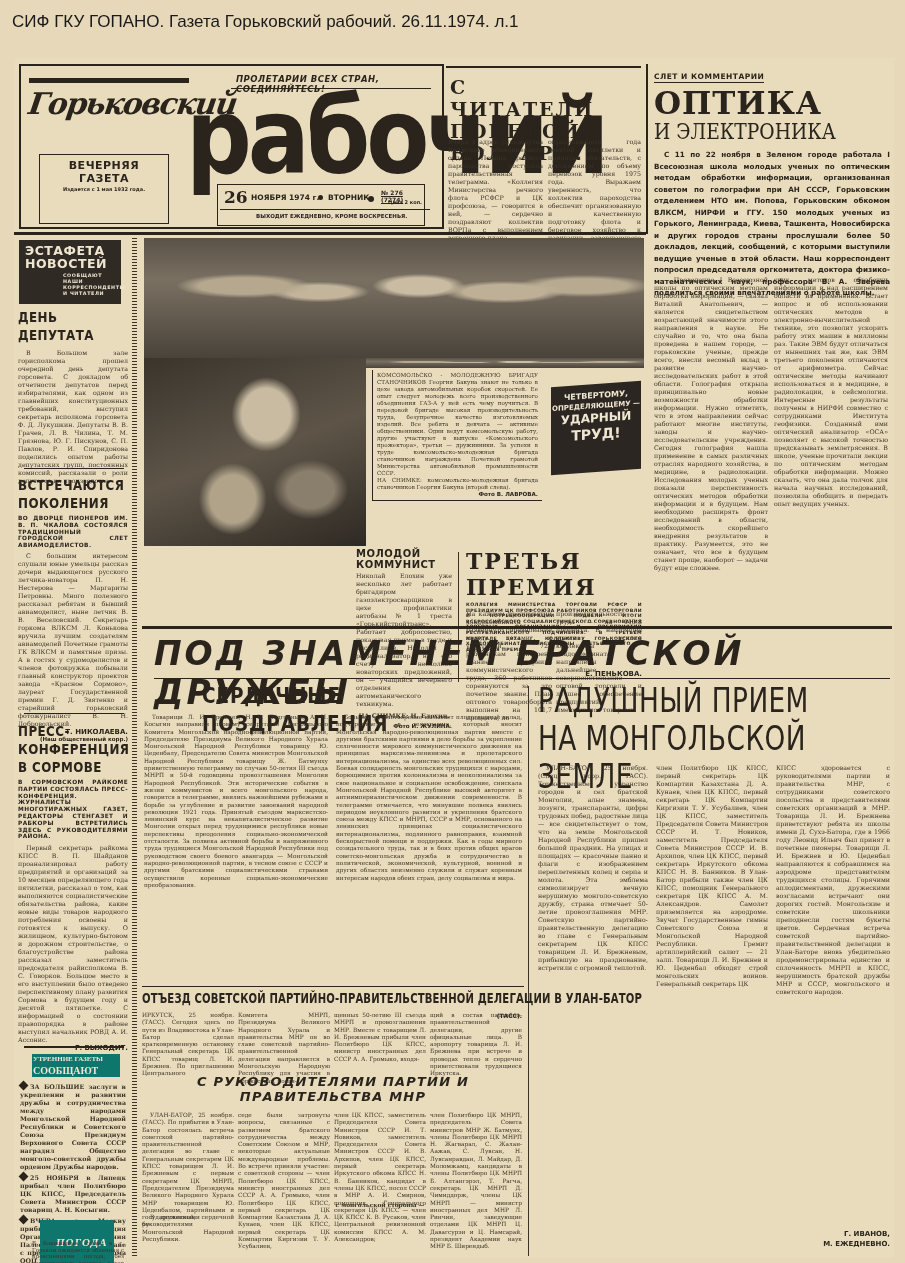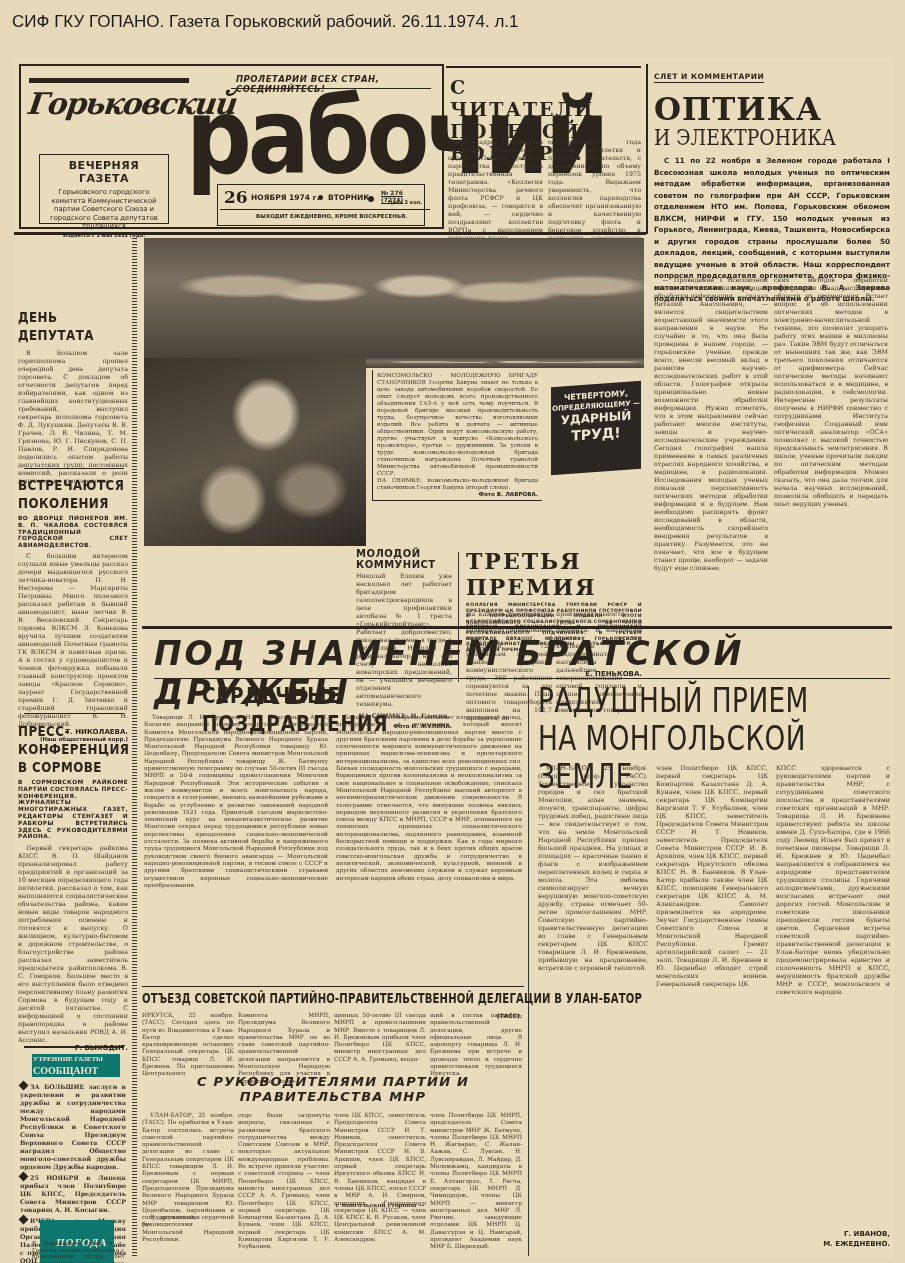--- a/index.html
+++ b/index.html
@@ -94,21 +94,20 @@
 <div class="paper">
 
   <div class="abs mast-box">
     <div class="abs slogan" style="left:215px;top:8px;">ПРОЛЕТАРИИ ВСЕХ СТРАН, СОЕДИНЯЙТЕСЬ!</div>
     <div class="hr-thin" style="left:210px;top:22px;width:200px;"></div>
     <div class="abs" style="left:8px;top:12px;width:160px;height:5px;background:#2a241c;"></div>
     <div class="abs title-small" style="left:8px;top:20px;">Горьковский</div>
     <div class="abs title-big" style="left:165px;top:18px;">рабочий</div>
     <div class="abs evening-box" style="left:18px;top:88px;width:130px;height:70px;">
       <div class="evening-title">ВЕЧЕРНЯЯ ГАЗЕТА</div>
-      <div class="evening-text" style="margin-top:3px;">Горьковского городского комитета Коммунистической партии Советского Союза и городского Совета депутатов трудящихся</div>
       <div class="evening-text" style="font-size:5px;font-weight:bold;">Издается с 1 мая 1932 года.</div>
     </div>
     <div class="abs date-box" style="left:196px;top:118px;width:208px;height:42px;">
       <span class="abs date-day" style="left:6px;top:2px;">26</span>
       <span class="abs sans-b" style="left:33px;top:8px;font-size:7.5px;">НОЯБРЯ 1974 г.</span>
       <span class="abs" style="left:100px;top:10px;width:5px;height:5px;border-radius:50%;background:#2a241c;"></span>
       <span class="abs sans-b" style="left:110px;top:8px;font-size:7.5px;">ВТОРНИК</span>
       <span class="abs" style="left:150px;top:11px;width:6px;height:6px;border-radius:50%;background:#2a241c;"></span>
       <span class="abs sans-b" style="left:163px;top:4px;font-size:6px;text-decoration:underline;">№ 276 (7274)</span>
       <span class="abs sans-b" style="left:170px;top:14px;font-size:5px;">Цена 2 коп.</span>
@@ -120,29 +119,33 @@
   <div class="abs" style="left:432px;top:8px;width:195px;height:160px;">
     <div class="hr" style="left:0;top:0;width:195px;"></div>
     <div class="head-slab" style="padding-top:10px;padding-left:4px;width:170px;">С ЧИТАТЕЛИ ПОБЕДОЙ, ВОЛГАРИ!</div>
     <div class="abs txt" style="left:2px;top:72px;width:95px;">Вчера в адрес руководства Волжского объединенного ордена Ленина речного пароходства поступила правительственная телеграмма. «Коллегия Министерства речного флота РСФСР и ЦК профсоюза, — говорится в ней, — сердечно поздравляют коллектив ВОРПа с выполнением встречного плана</div>
     <div class="abs txt" style="left:102px;top:72px;width:93px;">определяющего года девятой пятилетки и принятых обязательств, с достижением по объему перевозок уровня 1975 года. Выражаем уверенность, что коллектив пароходства обеспечит организованную и качественную подготовку флота и береговое хозяйство к навигации завершающего года пятилетки».</div>
   </div>
   <div class="col-rule" style="left:632px;top:6px;height:170px;border-left:2px solid #2a241c;"></div>
 
   <div class="abs" style="left:640px;top:6px;width:236px;height:570px;">
     <span class="rubric">СЛЕТ И КОММЕНТАРИИ</span>
-    <div class="head-optika" style="margin-top:10px;line-height:32px;">ОПТИКА</div>
+    <div class="head-optika" style="margin-top:4px;line-height:32px;">ОПТИКА</div>
     <div class="head-elec" style="line-height:26px;">И ЭЛЕКТРОНИКА</div>
     <div class="lead" style="margin-top:4px;text-indent:10px;">С 11 по 22 ноября в Зеленом городе работала I Всесоюзная школа молодых ученых по оптическим методам обработки информации, организованная советом по голографии при АН СССР, Горьковским отделением НТО им. Попова, Горьковским обкомом ВЛКСМ, НИРФИ и ГГУ. 150 молодых ученых из Горького, Ленинграда, Киева, Ташкента, Новосибирска и других городов страны прослушали более 50 докладов, лекций, сообщений, с которыми выступили ведущие ученые в этой области. Наш корреспондент попросил председателя оргкомитета, доктора физико-математических наук, профессора В. А. Зверева поделиться своими впечатлениями о работе школы.</div>
     <div class="abs txt" style="left:0;top:212px;width:114px;text-indent:8px;">— Проведение I Всесоюзной школы по оптическим методам обработки информации, — сказал Виталий Анатольевич, — является свидетельством возрастающей значимости этого направления в науке. Не случайно и то, что она была проведена в нашем городе, — горьковские ученые, прежде всего, внесли весомый вклад в развитие научно-исследовательских работ в этой области. Голография открыла принципиально новые возможности обработки информации. Нужно отметить, что в этом направлении сейчас работают многие институты, заводы и научно-исследовательские учреждения. Сегодня голография нашла применение в самых различных отраслях народного хозяйства, в медицине, в радиолокации. Исследования молодых ученых показали перспективность оптических методов обработки информации и в будущем. Нам необходимо расширять фронт исследований в области, необходимость скорейшего внедрения результатов в практику. Разумеется, это не означает, что все в будущем станет проще, наоборот — задачи будут еще сложнее.</div>
     <div class="abs txt" style="left:120px;top:212px;width:114px;">ских методов обработки информации и над расширением области их применения. Встает вопрос и об использовании оптических методов в электронно-вычислительной технике, это позволит ускорить работу этих машин в миллионы раз. Такие ЭВМ будут отличаться от нынешних так же, как ЭВМ третьего поколения отличаются от арифмометра. Сейчас оптические методы начинают использоваться и в медицине, в радиолокации, в сейсмологии. Интересные результаты получены в НИРФИ совместно с сотрудниками Института геофизики. Созданный ими оптический анализатор «ОСА» позволяет с высокой точностью предсказывать землетрясения. В школе, ученые прочитали лекции по оптическим методам обработки информации. Можно сказать, что она дала толчок для начала научных исследований, позволила обобщить и передать опыт ведущих ученых.</div>
   </div>
 
   <div class="hr" style="left:0;top:174px;width:632px;border-top-width:3px;"></div>
 
+  <div class="abs dark-block" style="left:5px;top:182px;width:102px;height:64px;padding:4px 6px;">
+    <div class="estafeta-t">ЭСТАФЕТА НОВОСТЕЙ</div>
+    <div class="estafeta-s" style="margin-top:3px;width:60px;margin-left:38px;">СООБЩАЮТ НАШИ КОРРЕСПОНДЕНТЫ И ЧИТАТЕЛИ</div>
+  </div>
   <div class="abs" style="left:4px;top:250px;width:110px;">
     <div class="sec-head" style="width:120px;">ДЕНЬ ДЕПУТАТА</div>
     <div class="txt" style="margin-top:5px;text-indent:8px;">В Большом зале горисполкома прошел очередной день депутата горсовета. С докладом об отчетности депутатов перед избирателями, как одном из главнейших конституционных требований, выступил секретарь исполкома горсовета Ф. Д. Лукушкин. Депутаты В. В. Грачев, Л. В. Чилина, Т. М. Грязнова, Ю. Г. Пискунов, С. П. Павлов, Р. И. Спиридонова поделились опытом работы депутатских групп, постоянных комиссий, рассказали о роли депутатов на производстве.</div>
   </div>
   <div class="hr-thin" style="left:10px;top:410px;width:100px;"></div>
 
   <div class="abs" style="left:4px;top:418px;width:110px;">
     <div class="sec-head" style="width:120px;">ВСТРЕЧАЮТСЯ ПОКОЛЕНИЯ</div>
     <div class="sub-lead" style="margin-top:3px;">ВО ДВОРЦЕ ПИОНЕРОВ ИМ. В. П. ЧКАЛОВА СОСТОЯЛСЯ ТРАДИЦИОННЫЙ ГОРОДСКОЙ СЛЕТ АВИАМОДЕЛИСТОВ.</div>
     <div class="txt" style="margin-top:3px;text-indent:8px;">С большим интересом слушали юные умельцы рассказ дочери выдающегося русского летчика-новатора П. Н. Нестерова — Маргариты Петровны. Много полезного рассказал ребятам и бывший авиамоделист, ныне летчик В. В. Веселовский. Секретарь горкома ВЛКСМ Л. Конькова вручила лучшим создателям авиамоделей Почетные грамоты ГК ВЛКСМ и памятные призы. А в гостях у судомоделистов и членов фотокружка побывали главный конструктор проектов завода «Красное Сормово», лауреат Государственной премии Г. Д. Звятенко и старейший горьковский фотожурналист В. Н. Добровольский.</div>

